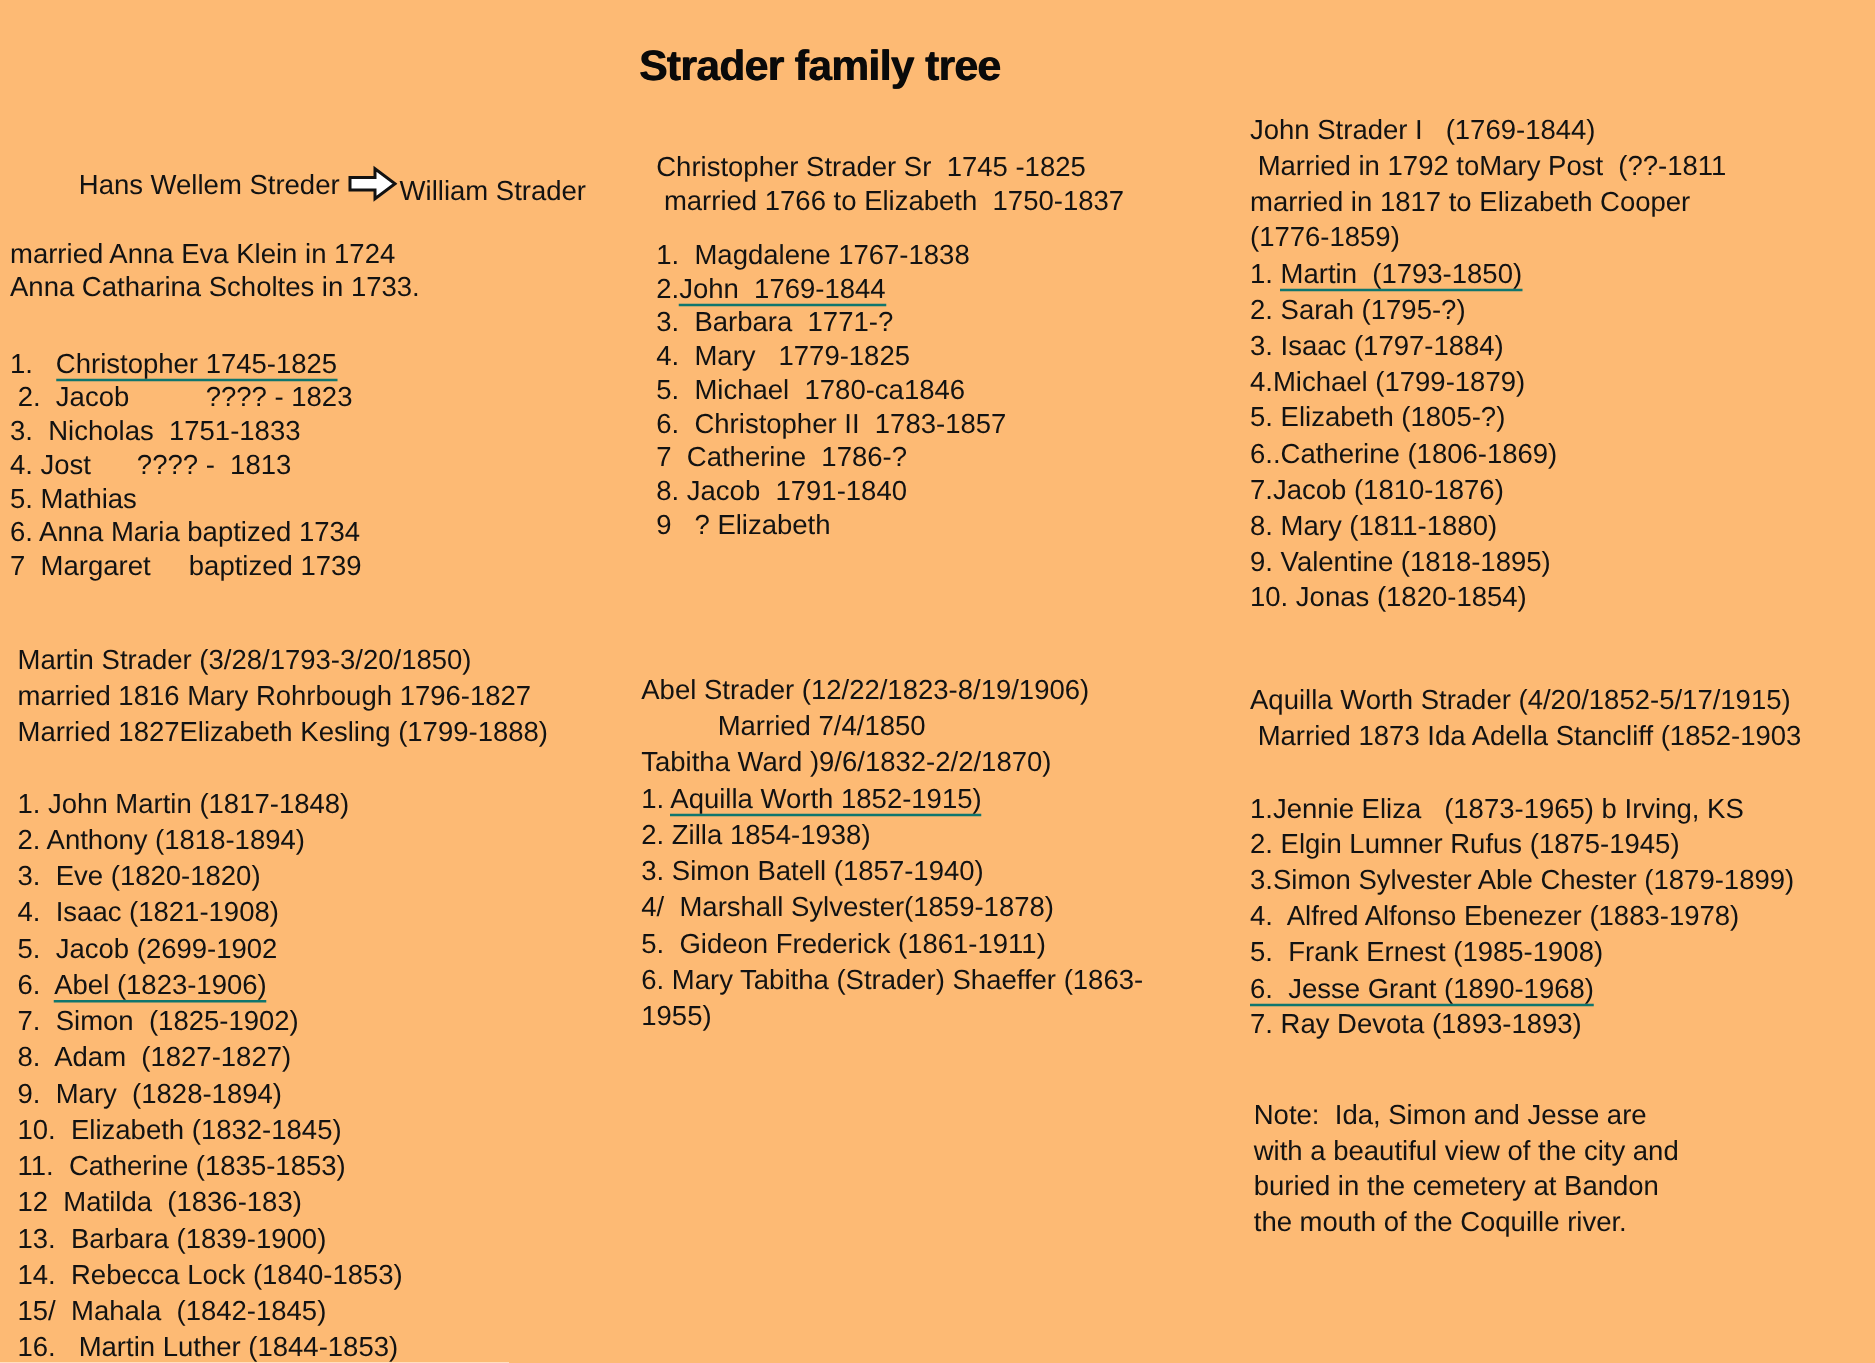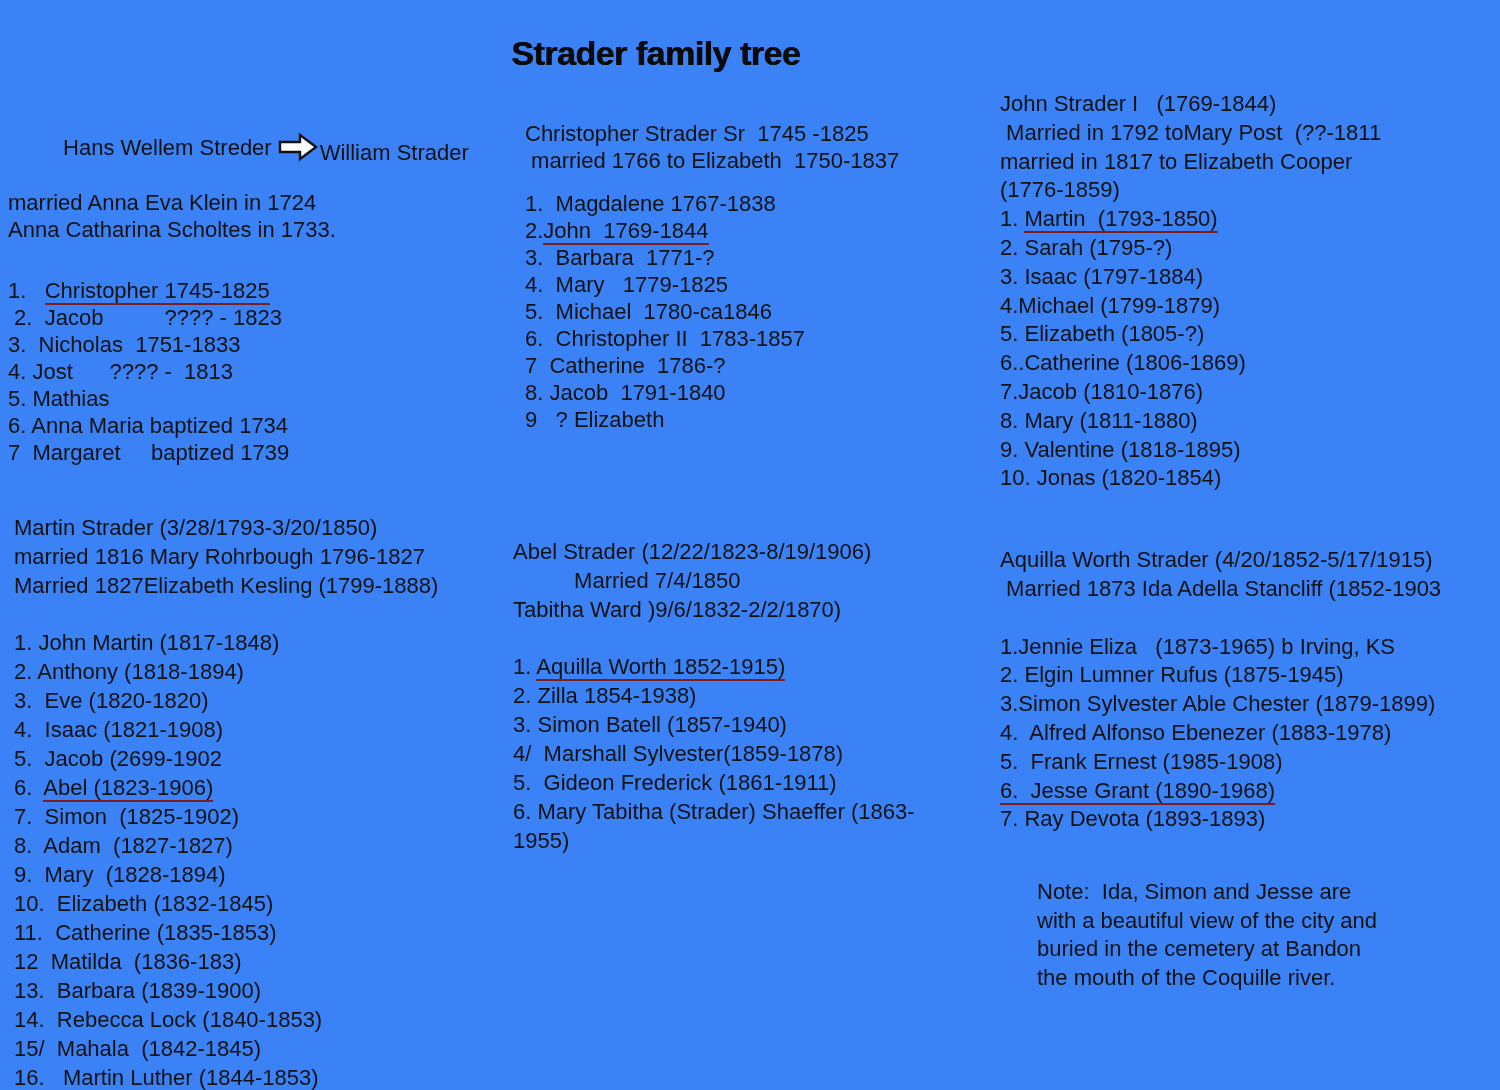--- a/index.html
+++ b/index.html
@@ -1,57 +1,57 @@
 <!DOCTYPE html>
 <html><head>
 <meta charset="utf-8">
 <style>
   html, body { margin: 0; padding: 0; background: #ffffff; }
   .page {
     position: relative;
     width: 1500px;
     height: 1090px;
-    background: #3b82f6;
+    background: #fdba74;
     overflow: hidden;
     font-family: "Liberation Sans", sans-serif;
     color: #121212;
     font-size: 22px;
   }
   .title {
     position: absolute;
     left: 511px;
     top: 34px;
     margin: 0;
     font-family: "Liberation Sans", sans-serif;
     font-size: 34px;
     font-weight: bold;
     letter-spacing: -0.5px;
     color: #0a0a0a;
     text-shadow: 0.7px 0 0 #0a0a0a;
     white-space: pre;
   }
   .block { position: absolute; }
   .line { white-space: pre; }
-  .u { border-bottom: 2px solid #7f1d1d; padding-bottom: 0px; }
+  .u { border-bottom: 2px solid #0f766e; padding-bottom: 0px; }
   .shift-down { position: relative; top: 5px; }
   .arrow-svg { display: inline-block; vertical-align: -7px; margin: 0 2px 0 6px; }
 
   .b1 { left: 8px;    top: 105px; width: 500px; line-height: 27px; }
   .b2 { left: 525px;  top: 120px; width: 475px; line-height: 27px; }
   .b3 { left: 1000px; top: 90px;  width: 505px; line-height: 28.8px; }
   .b4 { left: 14px;   top: 513px; width: 500px; line-height: 29px; }
   .b5 { left: 513px;  top: 537px; width: 492px; line-height: 29px; }
   .b6 { left: 1000px; top: 546px; width: 505px; line-height: 28.8px; }
-  .noteblock { left: 1003px; top: 878px; width: 430px; line-height: 28.5px; position: absolute; margin-left: 34px; }
+  .noteblock { left: 1003px; top: 878px; width: 430px; line-height: 28.5px; position: absolute; }
 
   .b1 .items { margin-top: 34px; }
   .b2 .items { margin-top: 16px; }
   .b3 .items { margin-top: 0px; }
   .b4 .items { margin-top: 28px; }
-  .b5 .items { margin-top: 28px; }
+  .b5 .items { }
   .b6 .items { margin-top: 29px; }
 </style>
 </head>
 <body>
 
 <div class="page">
 
   <h1 class="title">Strader family tree</h1>
 
   <section class="block b1">

